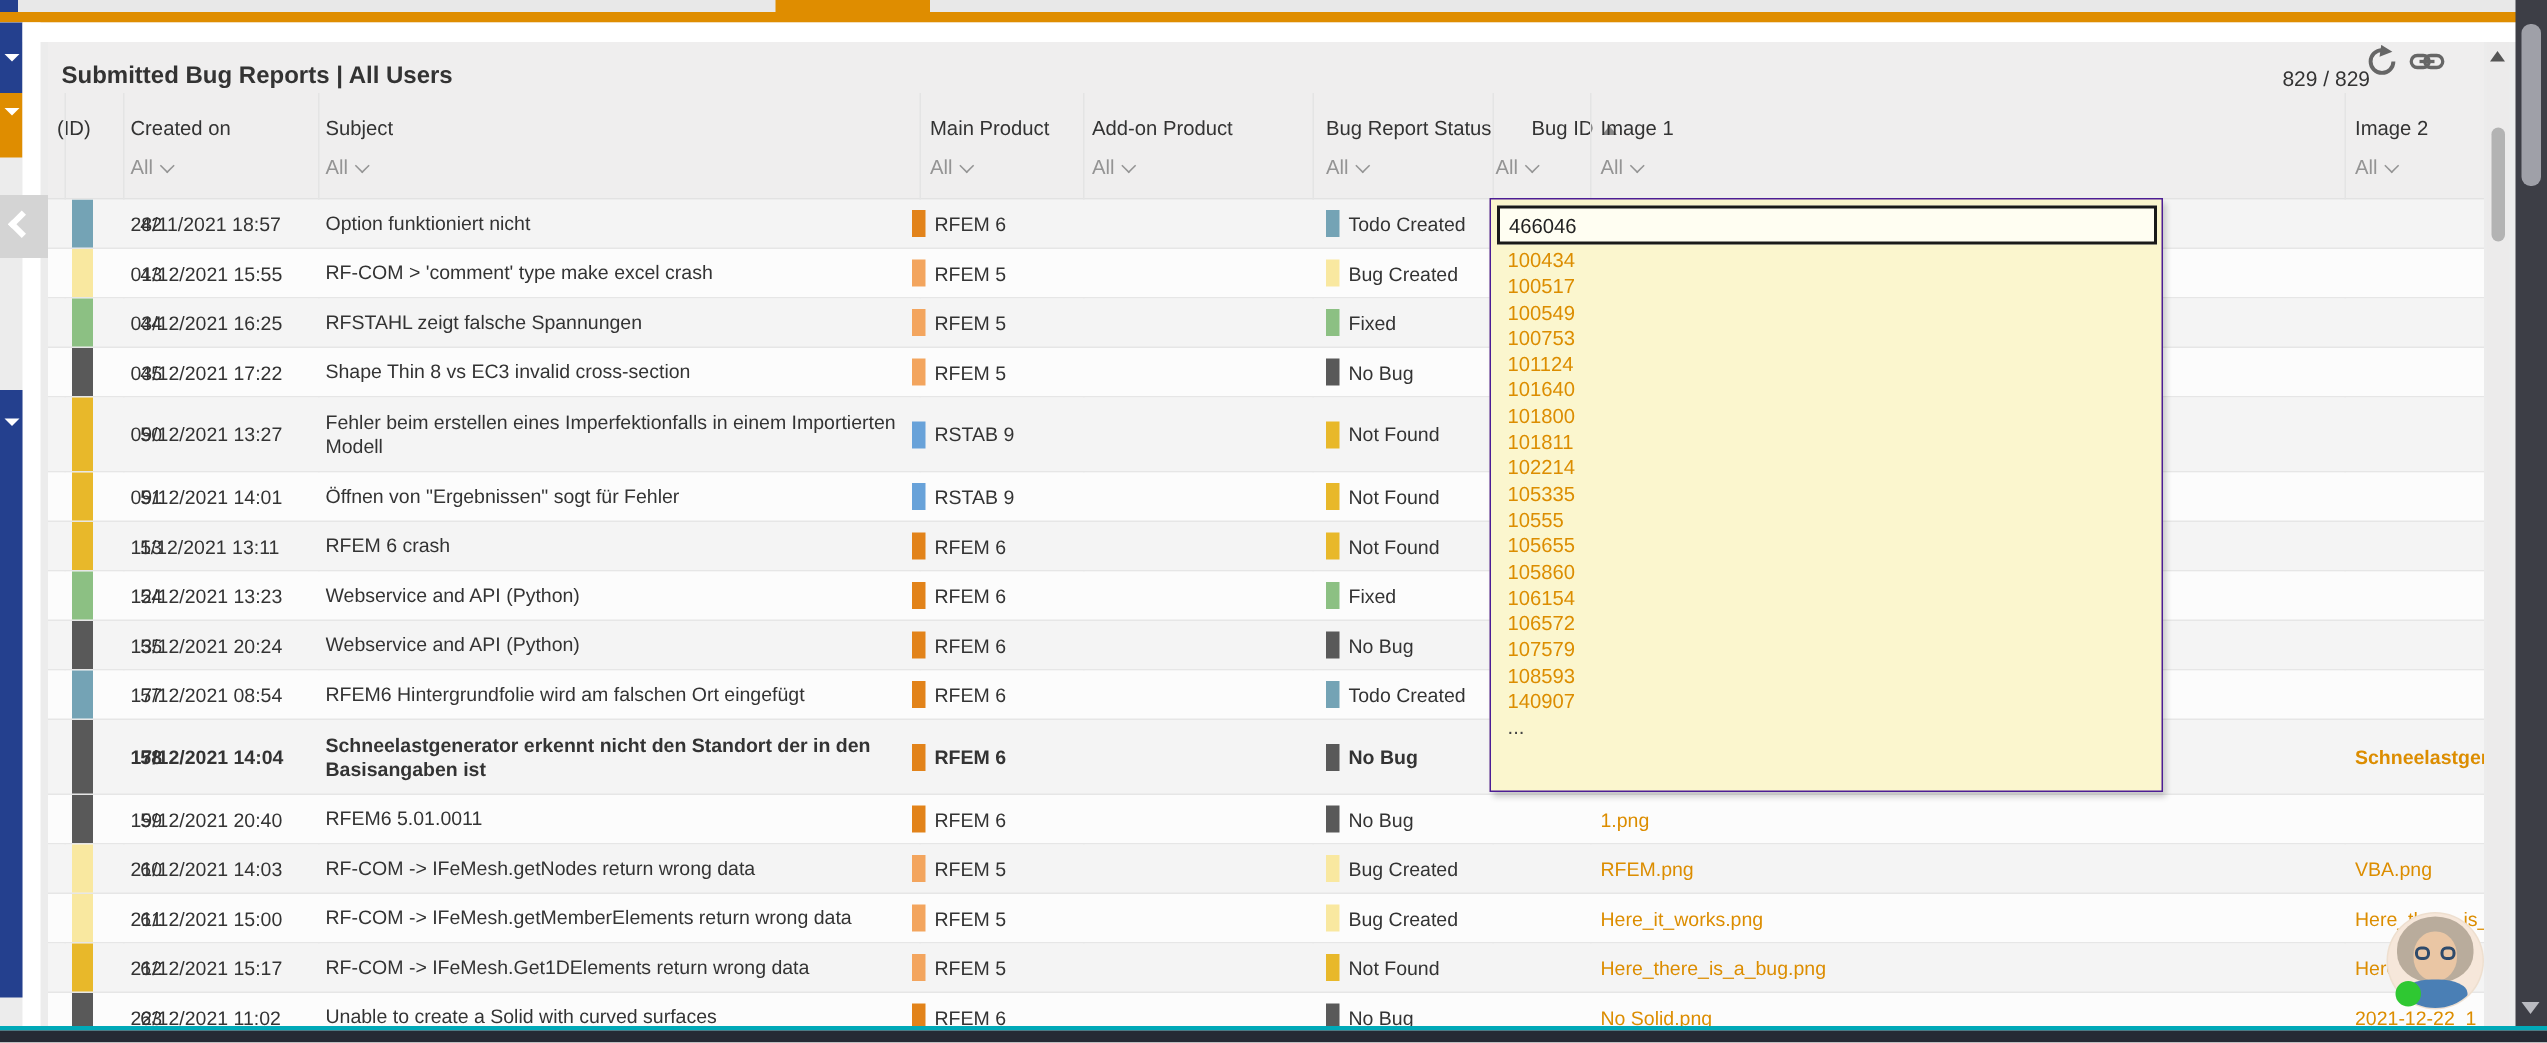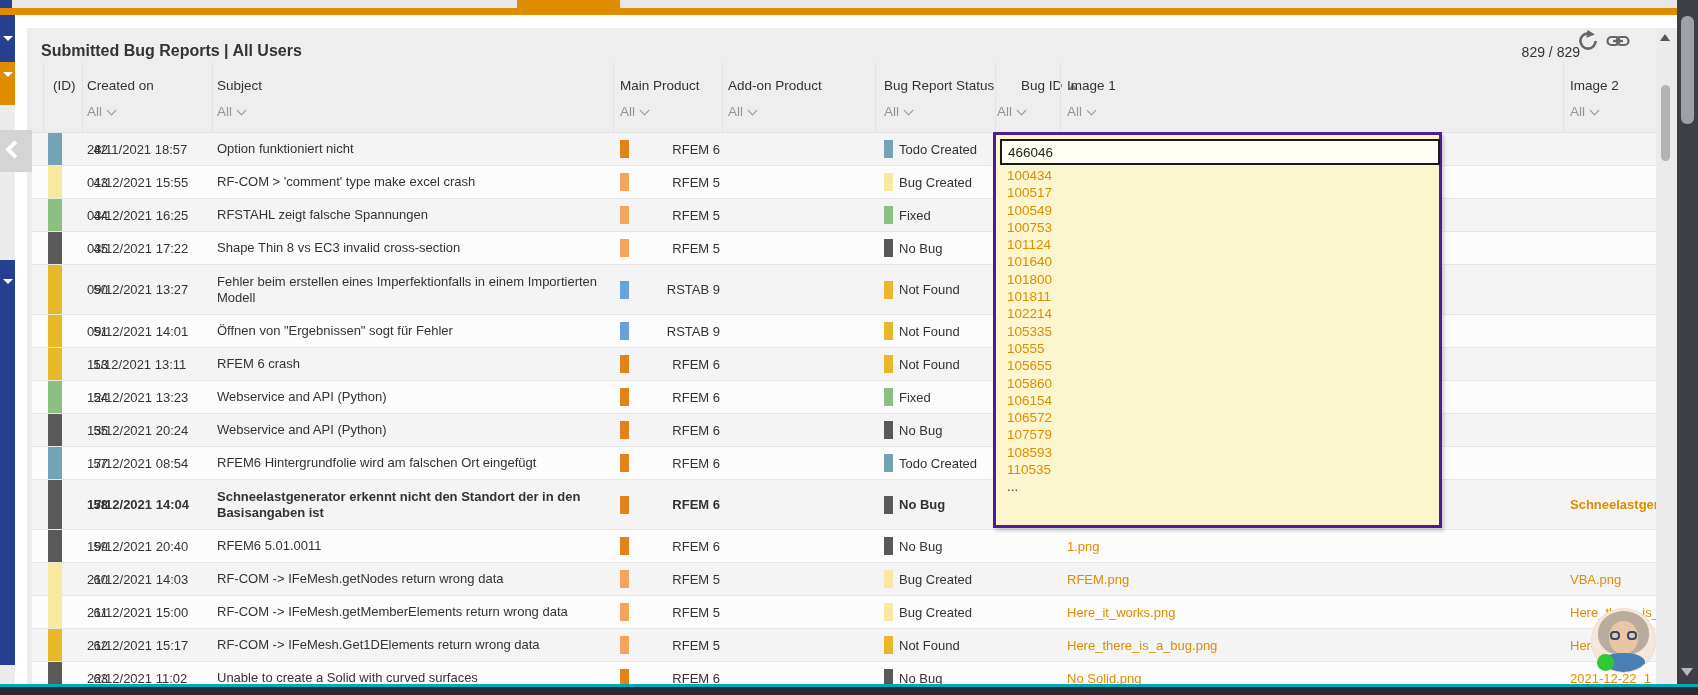--- a/index.html
+++ b/index.html
@@ -39,31 +39,31 @@
   .rows { position:absolute; left:0; top:105px; width:100%; height:553px; overflow:hidden; }
   .row { position:relative; width:100%; border-bottom:1px solid #e6e6e6; }
   .row.odd  { background:#f4f4f4; }
   .row.even { background:#fcfcfc; }
   .cell { position:absolute; top:0; height:100%; display:flex; align-items:center; font-size:13px; color:#333; overflow:hidden; white-space:nowrap; }
   .cell.wrap { white-space:normal; line-height:16px; }
   .rowbar { position:absolute; left:16px; top:0; width:14px; height:100%; }
   .c-id      { left:34px;  width:46px; justify-content:flex-end; padding-right:4px;}
   .c-created { left:55px;  width:125px; }
   .c-subject { left:185px; width:388px; }
-  .c-product { left:588px; width:100px;justify-content:space-between; }
+  .c-product { left:576px; width:100px; }
   .c-addon   { left:696px; width:140px; }
   .c-status  { left:852px; width:108px; }
   .c-bugid   { left:965px; width:60px; }
   .c-img1    { left:1035px; width:490px; }
   .c-img2    { left:1538px; width:86px; }
   .badge-bar { display:inline-block; width:9px; height:18px; margin-right:6px; flex:none; }
   a.filelink { color:#dc8d00; text-decoration:none; cursor:pointer; }
 
   
-  .dropdown { position:absolute; left:993px; top:132px; width:449px; height:396px; background:#fbf6ce; border:3px solid #4c1d95; box-shadow:2px 3px 4px rgba(0,0,0,0.18); z-index:20; }
+  .dropdown { position:absolute; left:993px; top:132px; width:449px; height:396px; background:#fbf6ce; border:1px solid #4c1d95; box-shadow:2px 3px 4px rgba(0,0,0,0.18); z-index:20; }
   .dd-input { position:absolute; left:4px; top:4px; width:440px; height:26px; border:2px solid #1a1a1a; background:#fffef2; font-size:13.5px; color:#222; padding-left:6px; font-family:"Liberation Sans",sans-serif; }
   .dd-list { position:absolute; left:0; top:32px; width:100%; }
   .dd-item { padding-left:11px; font-size:13.5px; line-height:17.3px; color:#dc8d00; cursor:pointer; }
   .dd-more { padding-left:11px; font-size:13.5px; line-height:17.3px; color:#444; cursor:pointer; }
 
   
   .sb-inner { position:absolute; left:1658px; top:28px; width:15px; height:656px; background:#ecebeb; }
   .sb-inner .up { position:absolute; left:2px; top:6px; width:0; height:0; border-left:5.5px solid transparent; border-right:5.5px solid transparent; border-bottom:7px solid #555; }
   .sb-inner .thumb { position:absolute; left:3px; top:57px; width:9px; height:76px; background:#b3b3b3; border-radius:5px; }
   .sb-outer { position:absolute; left:1677px; top:0; width:21px; height:684px; background:#3d3e46; }
@@ -123,21 +123,21 @@
       <div class="icon-btn" style="right:28px; top:4px;">
         <svg width="24" height="18" viewBox="0 0 24 18">
           <rect x="1.5" y="5" width="12" height="8" rx="4" fill="none" stroke="#666" stroke-width="2.2"></rect>
           <rect x="10.5" y="5" width="12" height="8" rx="4" fill="none" stroke="#666" stroke-width="2.2"></rect>
           <line x1="7" y1="9" x2="17" y2="9" stroke="#666" stroke-width="2.2"></line>
         </svg>
       </div>
       <div class="count">829 / 829</div>
 
       <div id="col-labels">
-          <div class="col-label" style="left: 21px;">(ID)</div>
+          <div class="col-label" style="left: 6px;">(ID)</div>
           <div class="col-label" style="left: 55px;">Created on</div>
           <div class="col-label" style="left: 185px;">Subject</div>
           <div class="col-label" style="left: 588px;">Main Product</div>
           <div class="col-label" style="left: 696px;">Add-on Product</div>
           <div class="col-label" style="left: 852px;">Bug Report Status</div>
           <div class="col-label" style="left: 989px;">Bug ID<span class="sort-asc"></span></div>
           <div class="col-label" style="left: 1035px;">Image 1</div>
           <div class="col-label" style="left: 1538px;">Image 2</div>
         </div>
       <div id="col-filters">
@@ -489,21 +489,21 @@
         <div class="dd-item">101811</div>
         <div class="dd-item">102214</div>
         <div class="dd-item">105335</div>
         <div class="dd-item">10555</div>
         <div class="dd-item">105655</div>
         <div class="dd-item">105860</div>
         <div class="dd-item">106154</div>
         <div class="dd-item">106572</div>
         <div class="dd-item">107579</div>
         <div class="dd-item">108593</div>
-        <div class="dd-item">110535</div>
+        <div class="dd-item">140907</div>
         <div class="dd-more">...</div>
       </div>
   </div>
 
   <div class="sb-inner">
     <span class="up"></span>
     <span class="thumb"></span>
   </div>
   <div class="sb-outer">
     <span class="thumb"></span>

